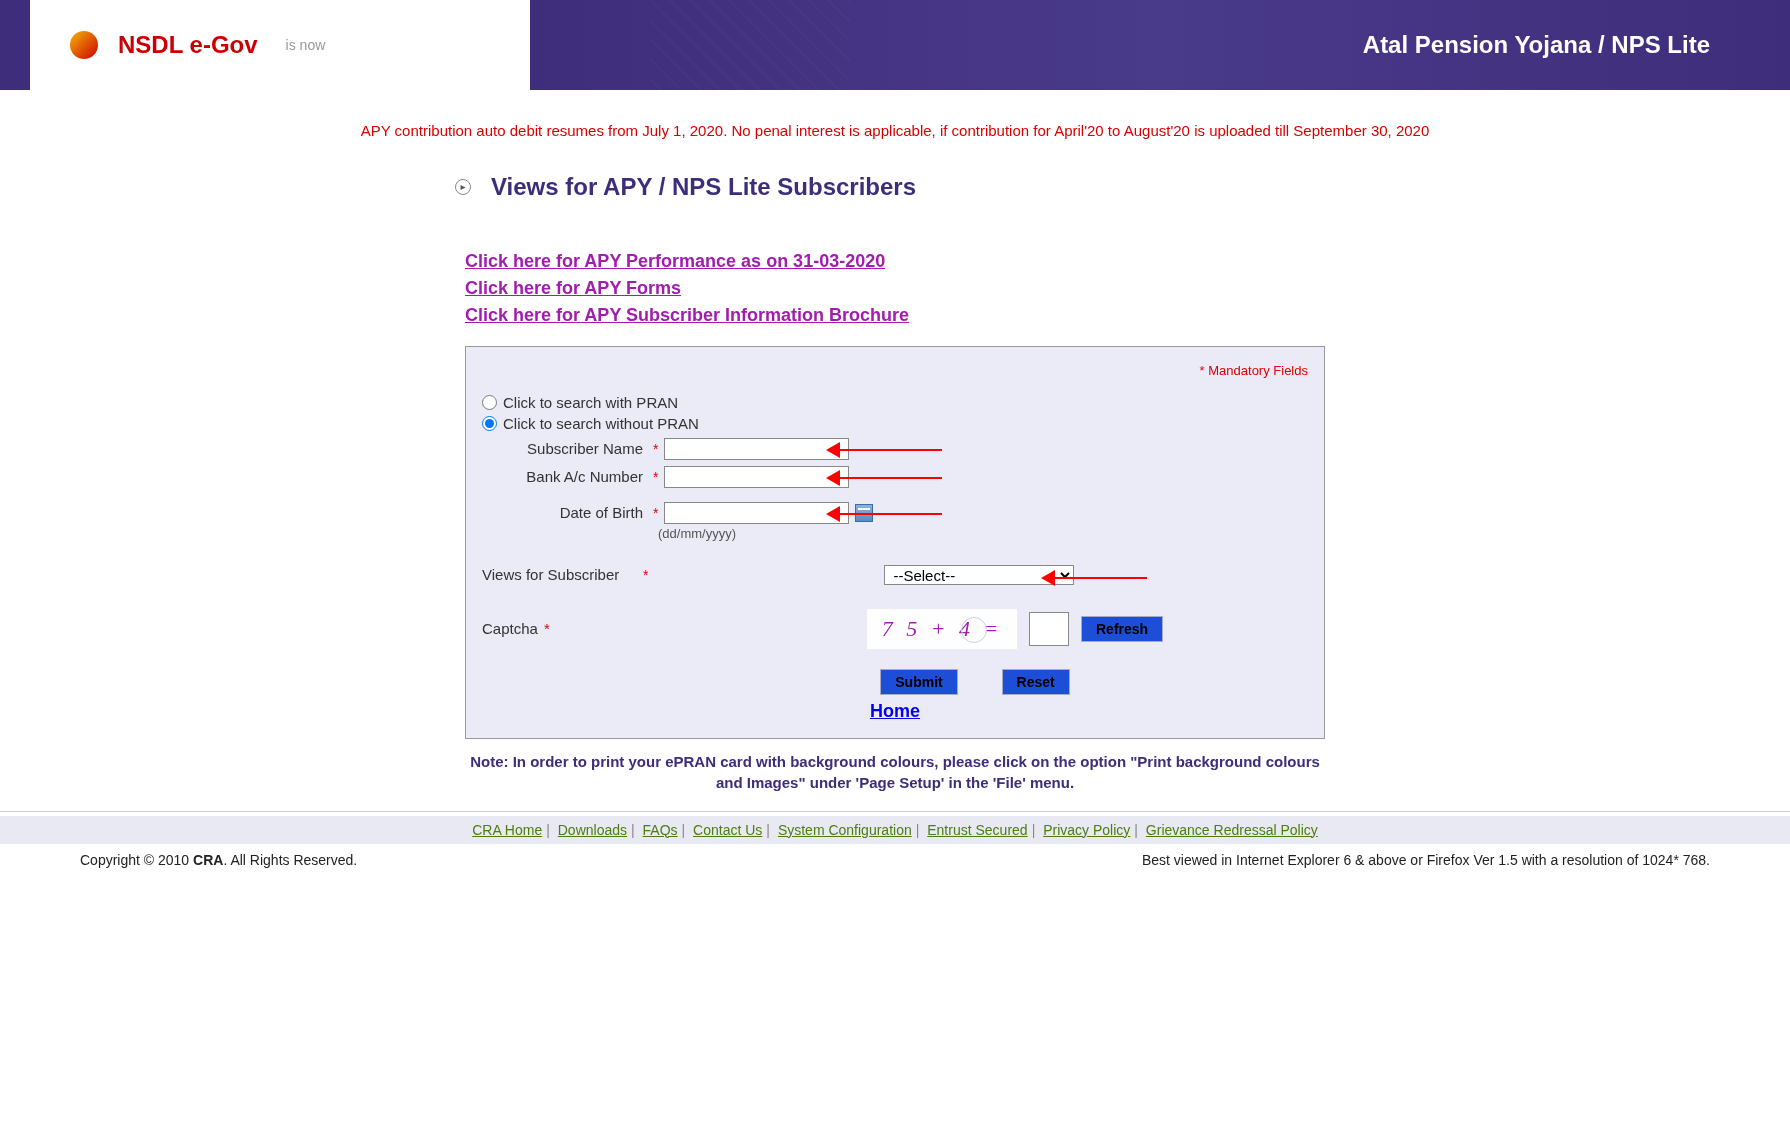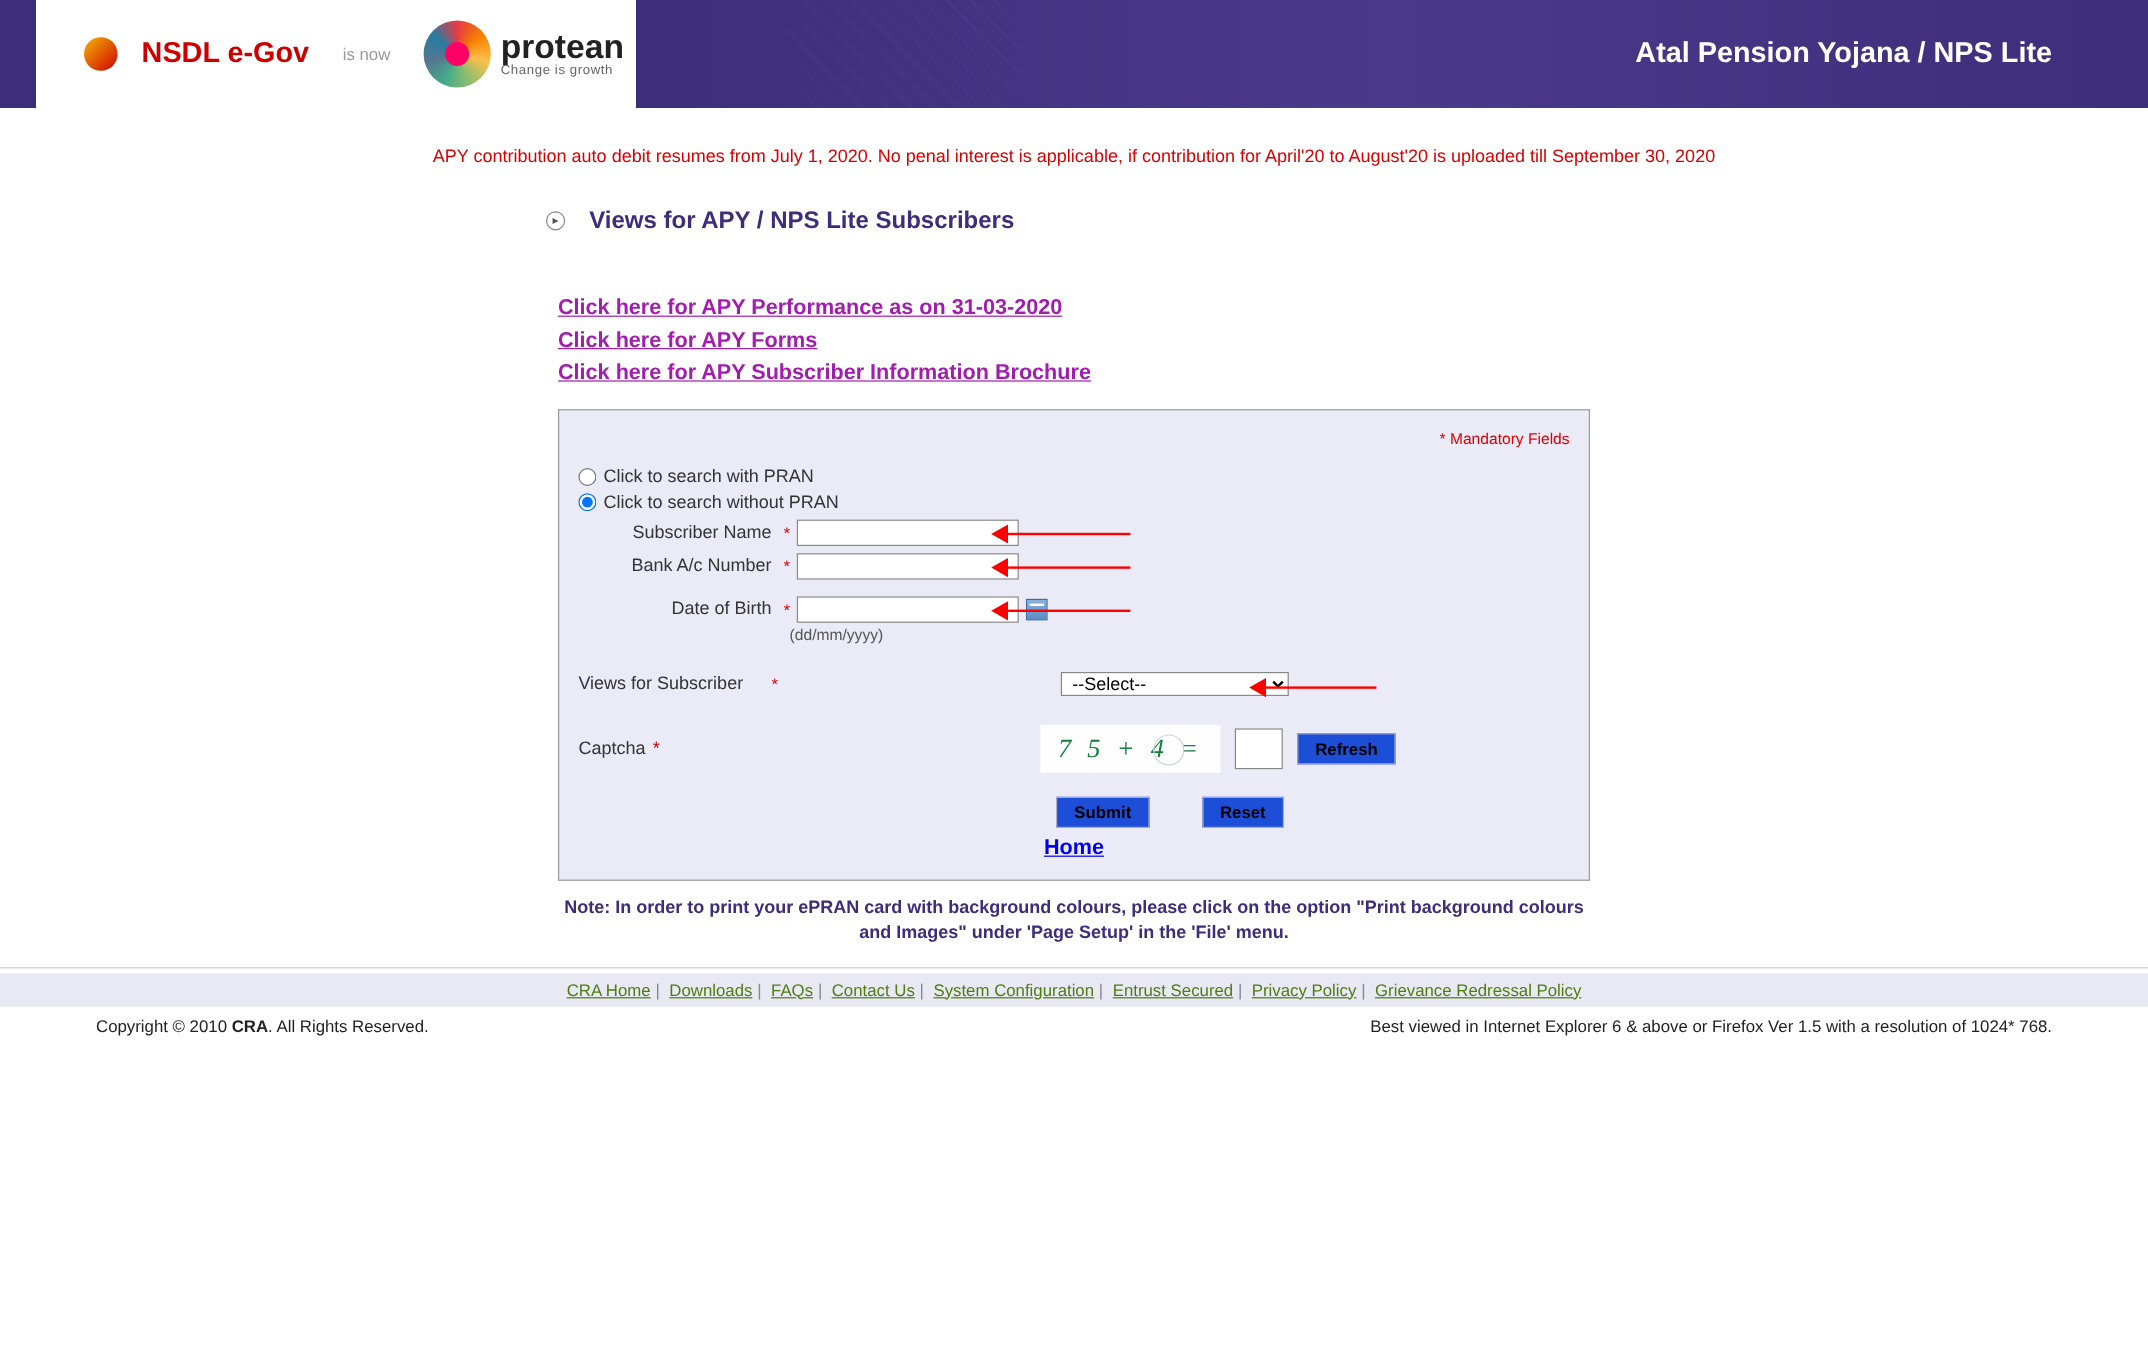--- a/index.html
+++ b/index.html
@@ -16,21 +16,21 @@
 .protean-icon::after { content:""; position:absolute; inset:18px; background:#ff0066; border-radius:50%; }
 .protean-text { font-size: 28px; font-weight: 600; color: #222; line-height: 1; }
 .protean-sub { font-size: 11px; color: #666; letter-spacing: 0.5px; }
 .header-banner { flex: 1; background: linear-gradient(90deg, #3d2d7a 0%, #4a3a8a 50%, #3d2d7a 100%); display: flex; align-items: center; justify-content: flex-end; padding-right: 80px; position: relative; overflow: hidden; }
 .header-banner::before { content:""; position:absolute; left:120px; top:-20px; width:200px; height:140px; background: repeating-linear-gradient(45deg, rgba(255,255,255,0.05) 0 2px, transparent 2px 14px); opacity:0.4; }
 .banner-title { color: #fff; font-size: 24px; font-weight: 600; z-index: 1; }
 .content { width: 1160px; margin: 0 auto; padding-top: 30px; }
 .notice { color: #d90000; font-weight: normal; font-size: 15px; text-align: center; margin-bottom: 30px; line-height: 1.5; }
 .section-head { display: flex; align-items: center; gap: 20px; margin-left: 140px; margin-bottom: 50px; }
 .bullet-icon { width: 16px; height: 16px; border: 1px solid #888; border-radius: 50%; display: flex; align-items: center; justify-content: center; font-size: 10px; color: #555; }
-.section-title { color: #3d2d7a; font-size: 20px; font-weight: bold; text-align: right; }
+.section-title { color: #3d2d7a; font-size: 24px; font-weight: bold; text-align: right; }
 .links-block { margin-left: 150px; margin-bottom: 20px; }
 .links-block a { display: block; color: #a21caf; font-weight: bold; font-size: 18px; text-decoration: underline; margin-bottom: 6px; }
 .form-panel { border: 1px solid #999; background: #ebebf7; margin-left: 150px; width: 860px; padding: 16px; position: relative; }
 .mandatory { color: #d00; font-size: 13px; text-align: right; margin-bottom: 16px; }
 .radio-row { margin-bottom: 4px; font-size: 15px; color: #333; display: flex; align-items: center; gap: 6px; }
 .radio-row input[type=radio] { width: 15px; height: 15px; }
 .field-row { display: flex; align-items: center; margin-top: 6px; margin-bottom: 2px; position: relative; }
 .field-label { width: 165px; text-align: right; font-size: 15px; color: #333; padding-right: 4px; }
 .req { color: #d00; margin: 0 6px; }
 .field-input { width: 185px; height: 22px; border: 1px solid #888; background: #fff; padding: 0 4px; font-size: 14px; }
@@ -38,21 +38,21 @@
 .cal-icon { display:inline-block; width:18px; height:18px; margin-left:6px; background: linear-gradient(#88b3dd,#5a8cc5); border:1px solid #3a6da5; position:relative; vertical-align:middle; }
 .cal-icon::before { content:""; position:absolute; top:3px; left:2px; right:2px; height:2px; background:#fff; }
 .arrow { position: absolute; height: 2px; background: #ff0000; }
 .arrow::before { content: ""; position: absolute; left: -14px; top: -7px; border: 8px solid transparent; border-right: 14px solid #ff0000; }
 .views-row { display: flex; align-items: center; margin-top: 24px; position: relative; }
 .views-label { width: 155px; font-size: 15px; color: #333; }
 .select-box { width: 190px; height: 20px; border: 1px solid #888; background: #fff; font-size: 15px; padding: 0 4px; margin-left: 230px; }
 .captcha-row { display: flex; align-items: center; margin-top: 24px; }
 .captcha-label { width: 155px; font-size: 15px; color: #333; }
 .captcha-img-area { margin-left: 230px; display: flex; align-items: center; gap: 12px; }
-.captcha-img { width: 150px; height: 40px; background: #fefefe; display: flex; align-items: center; justify-content: center; font-size: 22px; font-style: italic; color: #15803d; letter-spacing: 4px; font-family: Georgia, serif; position:relative; }
+.captcha-img { width: 150px; height: 40px; background: #fefefe; display: flex; align-items: center; justify-content: center; font-size: 22px; font-style: italic; color: #a21caf; letter-spacing: 4px; font-family: Georgia, serif; position:relative; }
 .captcha-img::after { content:""; position:absolute; right:30px; top:8px; width:24px; height:24px; border:1px solid #c5d4e3; border-radius:50%; }
 .captcha-input { width: 40px; height: 34px; border: 1px solid #888; background: #fff; }
 .btn { background: #1d4ed8; border: 1px solid #a8a8c8; padding: 4px 14px; font-size: 14px; font-weight: bold; cursor: pointer; font-family: inherit; }
 .button-row { text-align: center; margin-top: 20px; margin-left: 160px; }
 .button-row .btn { margin: 0 20px; }
 .home-link { display: block; text-align: center; color: #0000ee; font-weight: bold; font-size: 18px; text-decoration: underline; margin-top: 6px; }
 .note { color: #3d2d7a; font-weight: bold; font-size: 15px; text-align: center; margin: 12px auto 0; width: 860px; margin-left: 150px; line-height:1.4; }
 .footer-sep { border-top: 1px solid #ccc; margin-top: 18px; }
 .footer { background: #e9e9f3; padding: 6px 0; text-align: center; font-size: 14px; margin-top: 4px; }
 .footer a { color: #4d7c0f; text-decoration: underline; }
@@ -62,27 +62,20 @@
 </head>
 <body>
 
 <div class="page">
   <div class="header">
     <div class="header-side"></div>
     <div class="header-logo-area">
       <span class="nsdl-icon"></span>
       <span class="nsdl-text">NSDL e-Gov</span>
       <span class="isnow">is now</span>
-      <div class="protean-wrap">
-        <span class="protean-icon"></span>
-        <div>
-          <div class="protean-text">protean</div>
-          <div class="protean-sub">Change is growth</div>
-        </div>
-      </div>
     </div>
     <div class="header-banner">
       <span class="banner-title">Atal Pension Yojana / NPS Lite</span>
     </div>
   </div>
 
   <div class="content">
     <div class="notice">APY contribution auto debit resumes from July 1, 2020. No penal interest is applicable, if contribution for April'20 to August'20 is uploaded till September 30, 2020</div>
 
     <div class="section-head">

